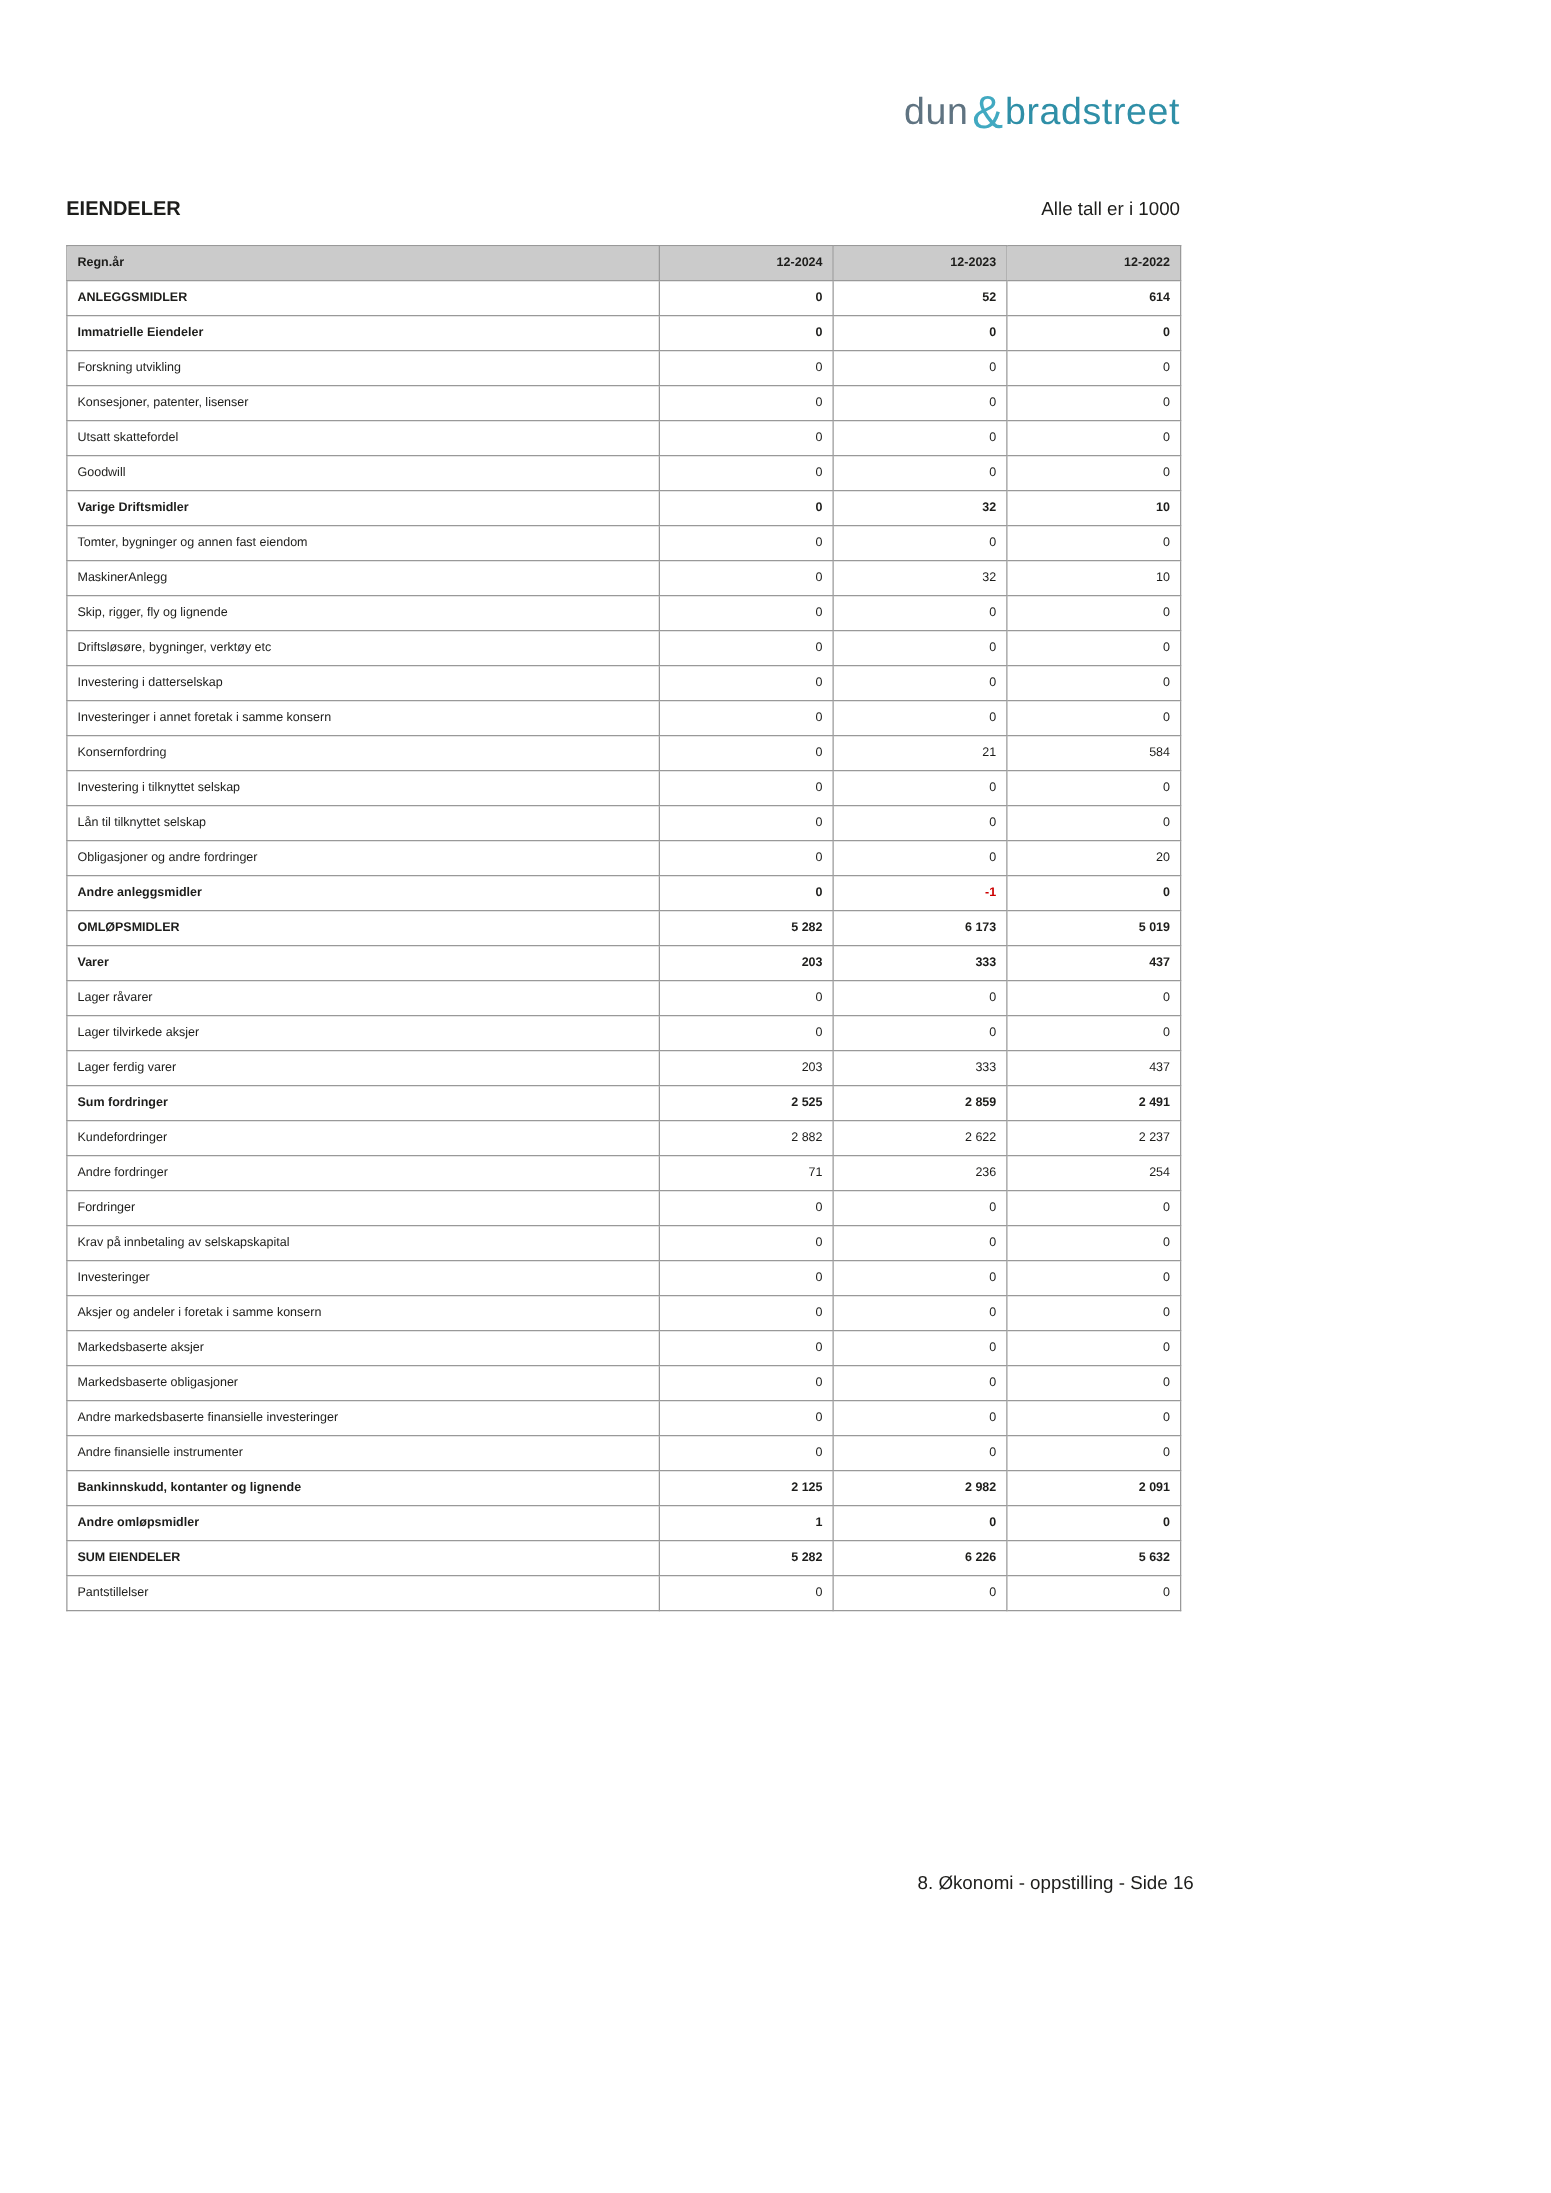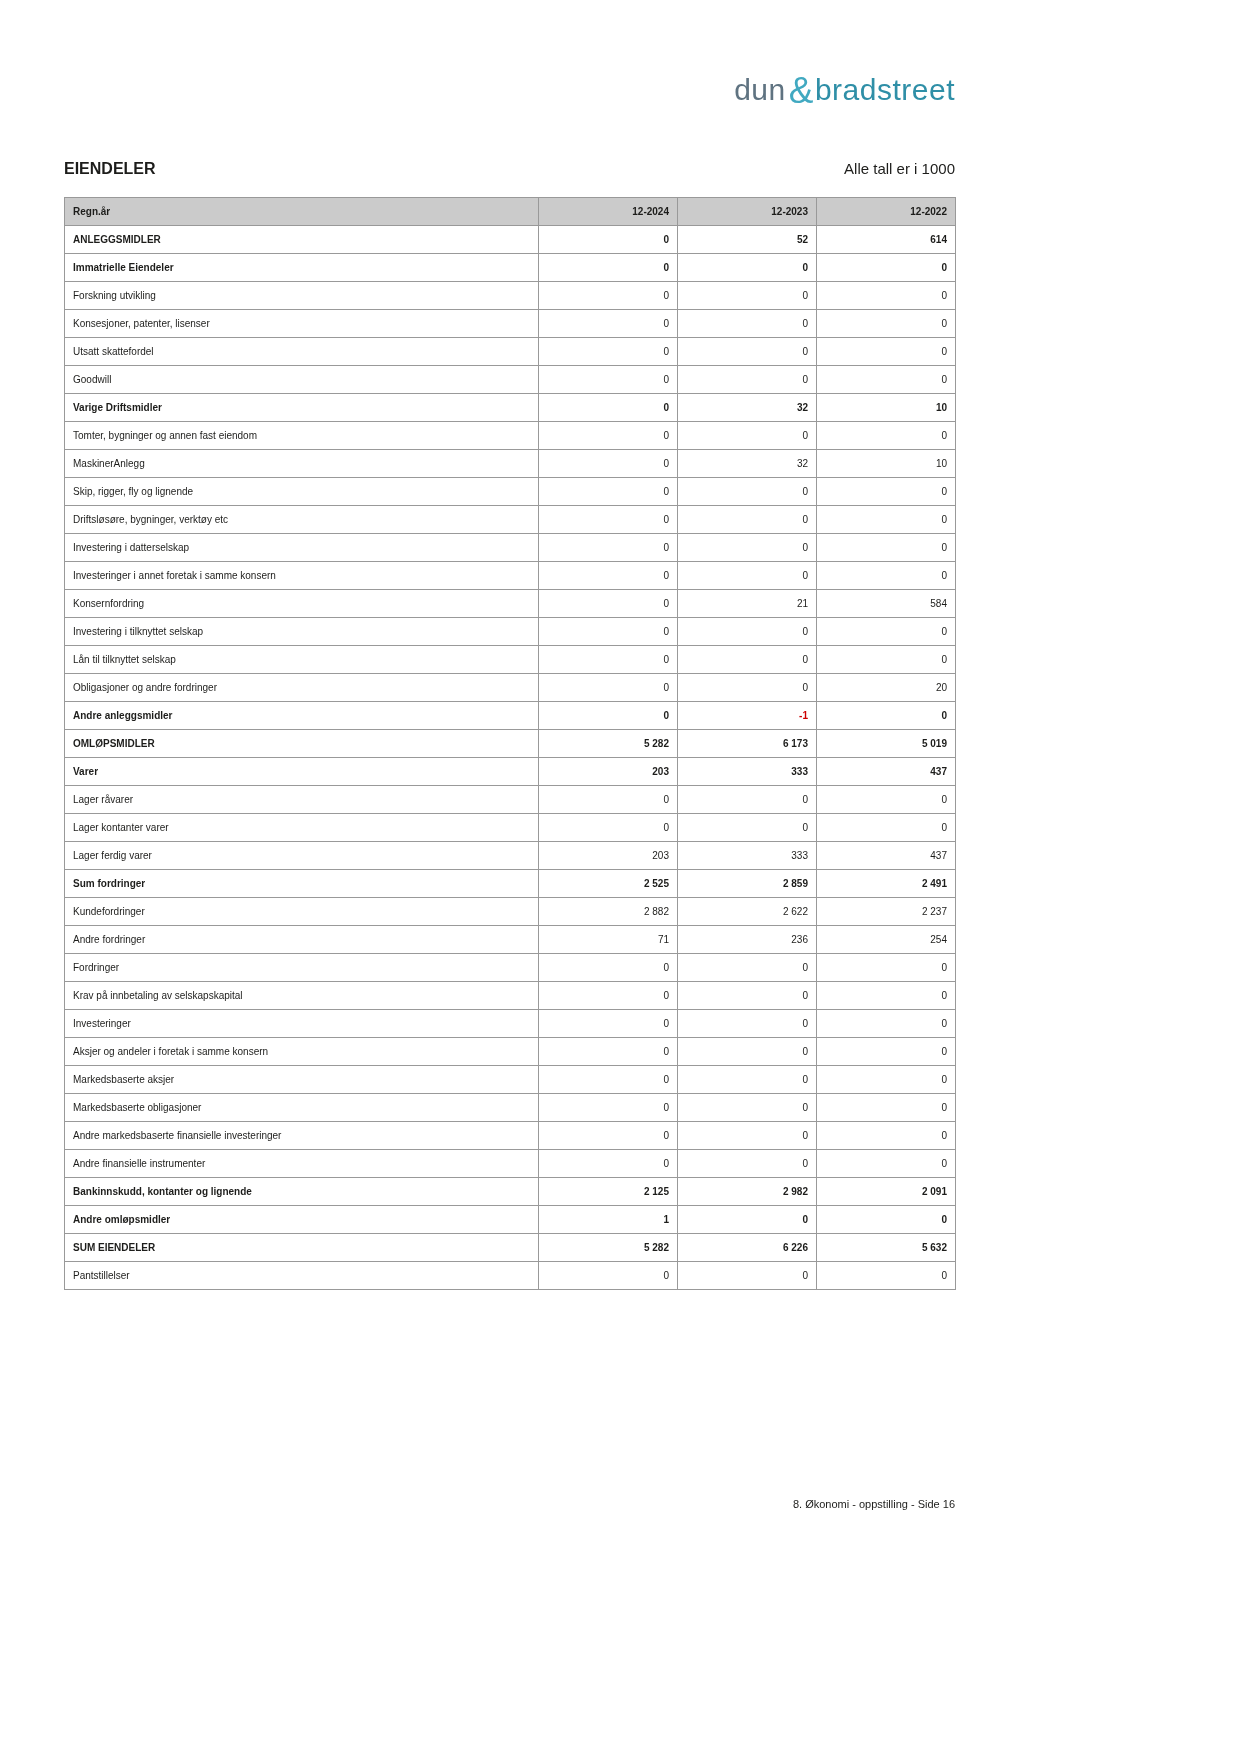--- a/index.html
+++ b/index.html
@@ -7,21 +7,21 @@
   body {
     width: 1241px;
     height: 1754px;
     position: relative;
     font-family: "Liberation Sans", sans-serif;
     color: var(--text, #1d1d1b);
     overflow: hidden;
   }
   .page {
     position: absolute;
-    left: 64px;
+    left: 53px;
     top: 0;
     width: 891px;
   }
   
   .logo-row {
     margin-top: 72px;
     text-align: right;
     white-space: nowrap;
   }
   .logo {
@@ -78,21 +78,21 @@
   tr.bold td { font-weight: bold; }
   td.neg { color: var(--neg, #cc0000); }
 
   
   .footer {
     position: absolute;
     left: 64px;
     top: 1498px;
     width: 891px;
     text-align: right;
-    font-size: 11px;
+    font-size: 15px;
   }
 </style>
 </head>
 <body>
 
 <div class="page">
 
   <div class="logo-row">
     <div class="logo">
       <span class="logo-dun">dun</span><span class="logo-amp">&amp;</span><span class="logo-brad">bradstreet</span>
@@ -240,21 +240,21 @@
           <td class="num">333</td>
           <td class="num">437</td>
         </tr>
         <tr>
           <td class="label">Lager råvarer</td>
           <td class="num">0</td>
           <td class="num">0</td>
           <td class="num">0</td>
         </tr>
         <tr>
-          <td class="label">Lager kontanter varer</td>
+          <td class="label">Lager tilvirkede aksjer</td>
           <td class="num">0</td>
           <td class="num">0</td>
           <td class="num">0</td>
         </tr>
         <tr>
           <td class="label">Lager ferdig varer</td>
           <td class="num">203</td>
           <td class="num">333</td>
           <td class="num">437</td>
         </tr>

